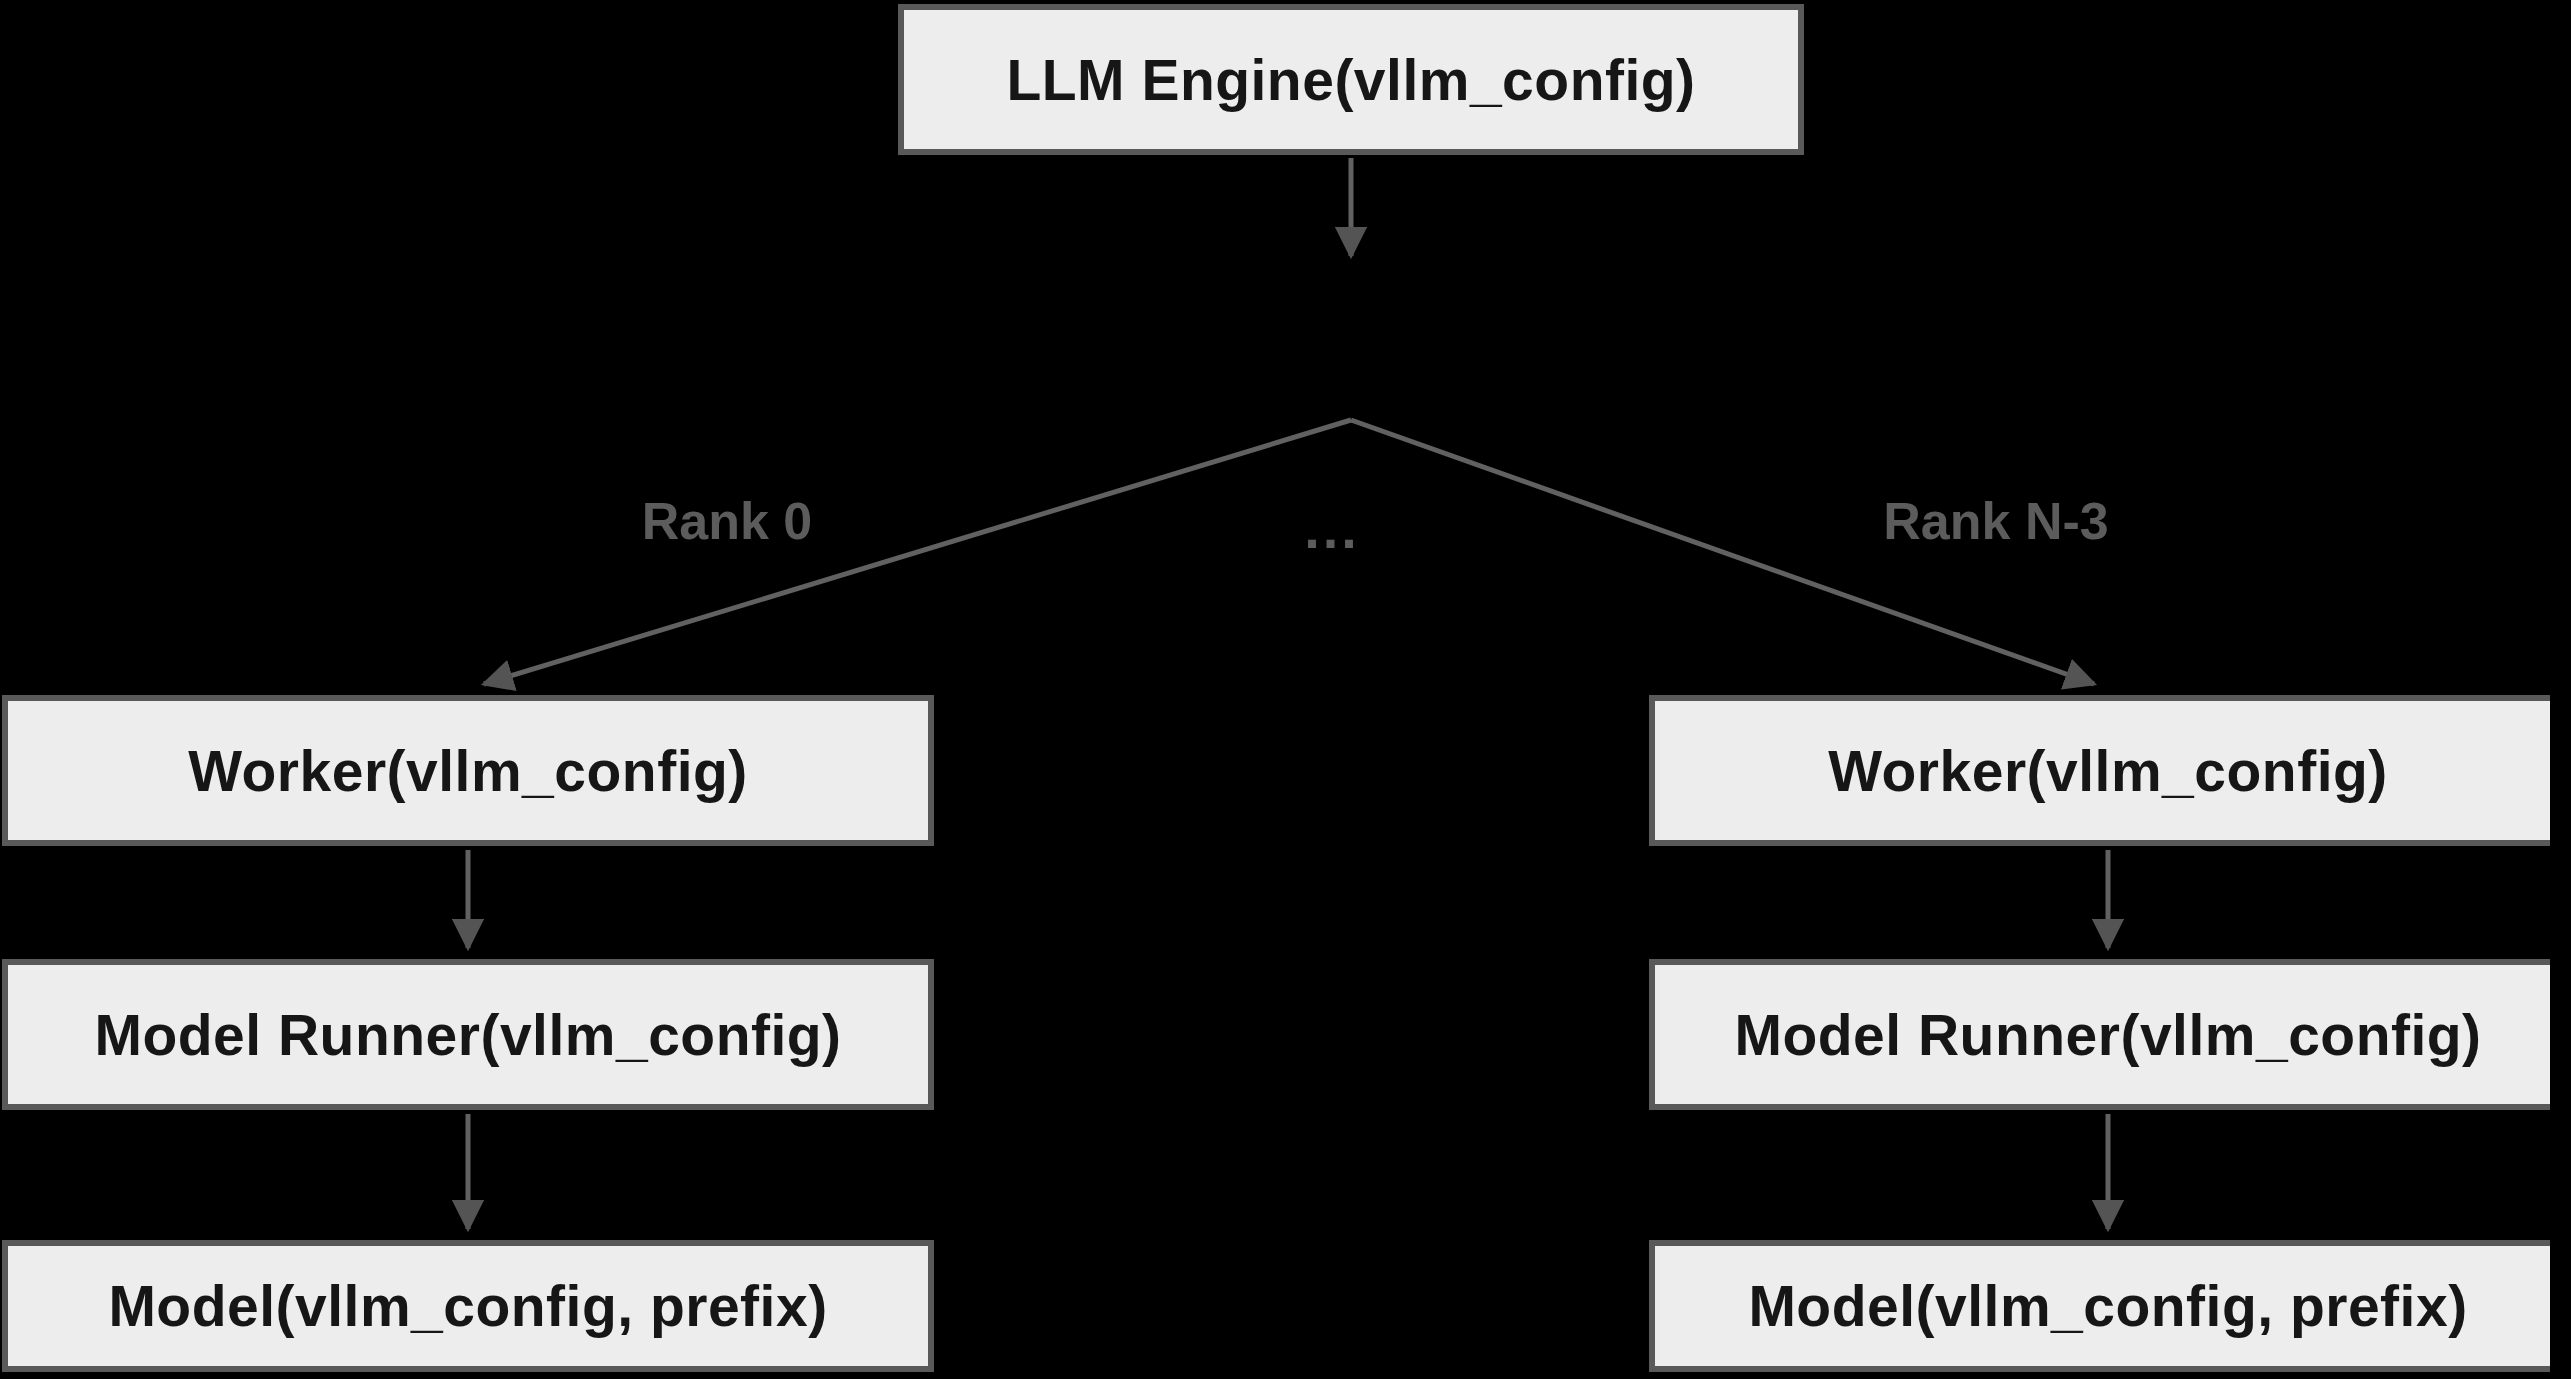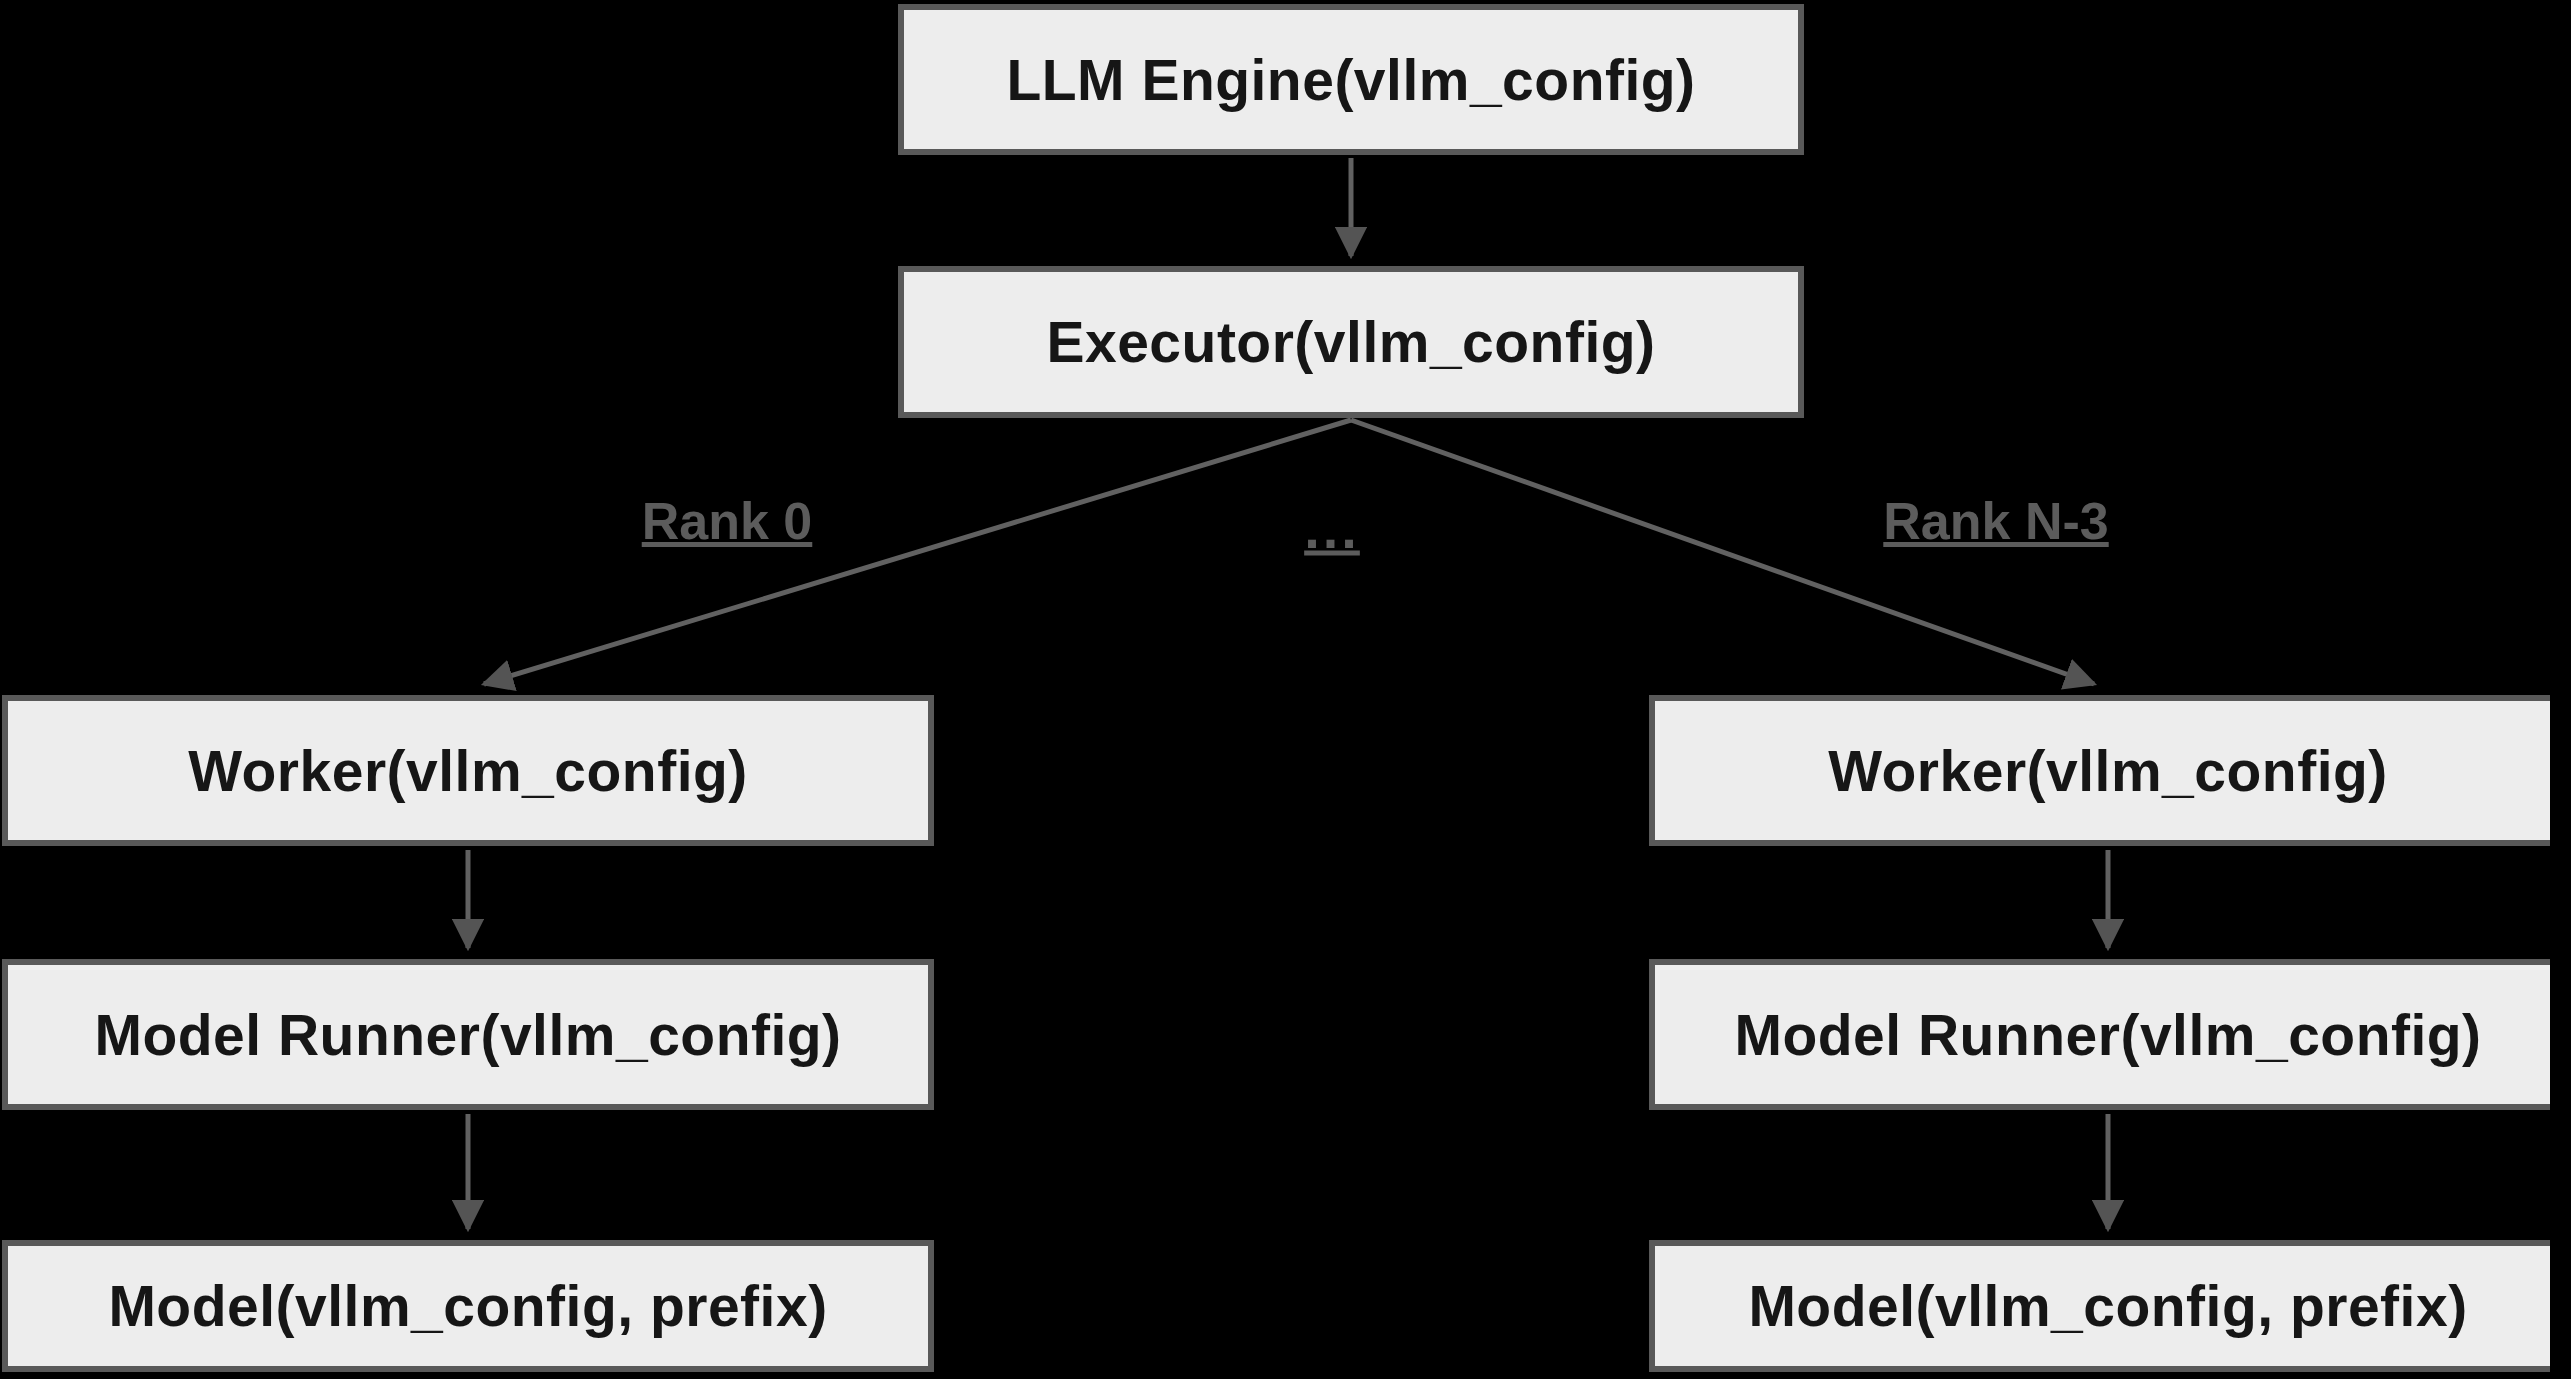--- a/index.html
+++ b/index.html
@@ -45,21 +45,20 @@
   .node-model-0        { left: 2px;    top: 1240px; width: 932px; height: 132px; }
   .node-model-n        { left: 1649px; top: 1240px; width: 918px; height: 132px; }
 
   .edge-label {
     position: absolute;
     transform: translate(-50%, -50%);
     color: #5c5c5c;
     font-size: 52px;
     font-weight: 700;
     white-space: nowrap;
-    text-decoration: underline;
   }
   .edge-label-rank0  { left: 727px;  top: 521px; }
   .edge-label-dots   { left: 1332px; top: 528px; font-size: 56px; font-weight: 800; letter-spacing: 3px; }
   .edge-label-rankn  { left: 1996px; top: 521px; }
 </style>
 </head>
 <body>
 
 <div class="canvas">
 
@@ -73,21 +72,20 @@
     <line x1="1351" y1="420" x2="484" y2="684" stroke="#616161" stroke-width="5" marker-end="url(#arrow)"></line>
     <line x1="1351" y1="420" x2="2094" y2="684" stroke="#616161" stroke-width="5" marker-end="url(#arrow)"></line>
     <line x1="468" y1="850" x2="468" y2="948" stroke="#616161" stroke-width="5" marker-end="url(#arrow)"></line>
     <line x1="2108" y1="850" x2="2108" y2="948" stroke="#616161" stroke-width="5" marker-end="url(#arrow)"></line>
     <line x1="468" y1="1114" x2="468" y2="1229" stroke="#616161" stroke-width="5" marker-end="url(#arrow)"></line>
     <line x1="2108" y1="1114" x2="2108" y2="1229" stroke="#616161" stroke-width="5" marker-end="url(#arrow)"></line>
   </svg>
 
   <div class="node node-llm-engine">LLM Engine(vllm_config)</div>
 
-  <div class="node node-executor">Executor(vllm_config)</div>
 
   <div class="edge-label edge-label-rank0">Rank 0</div>
 
   <div class="edge-label edge-label-dots">...</div>
 
   <div class="edge-label edge-label-rankn">Rank N-3</div>
 
   <div class="node node-worker-0">Worker(vllm_config)</div>
 
   <div class="node node-worker-n">Worker(vllm_config)</div>

